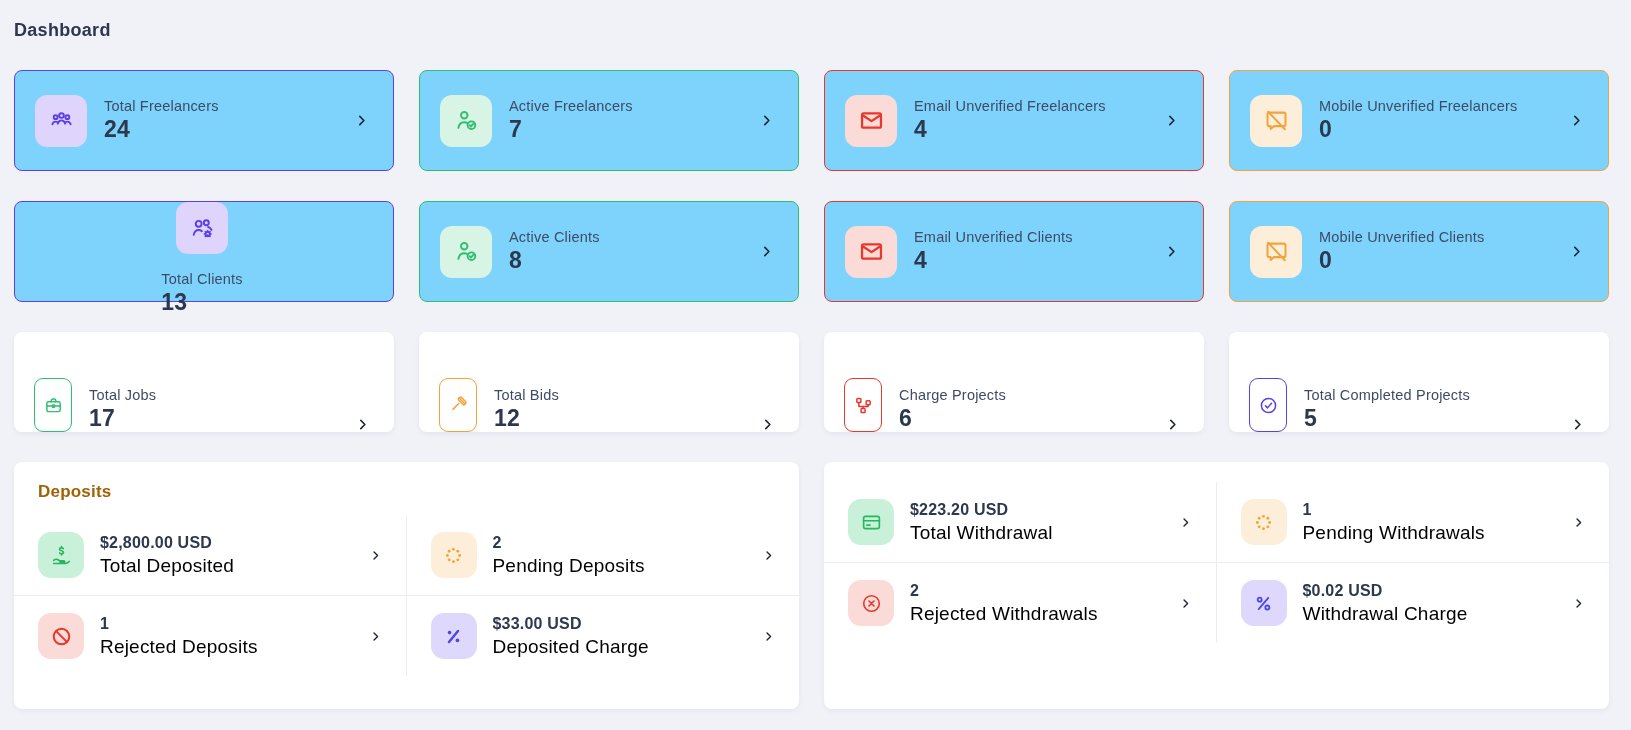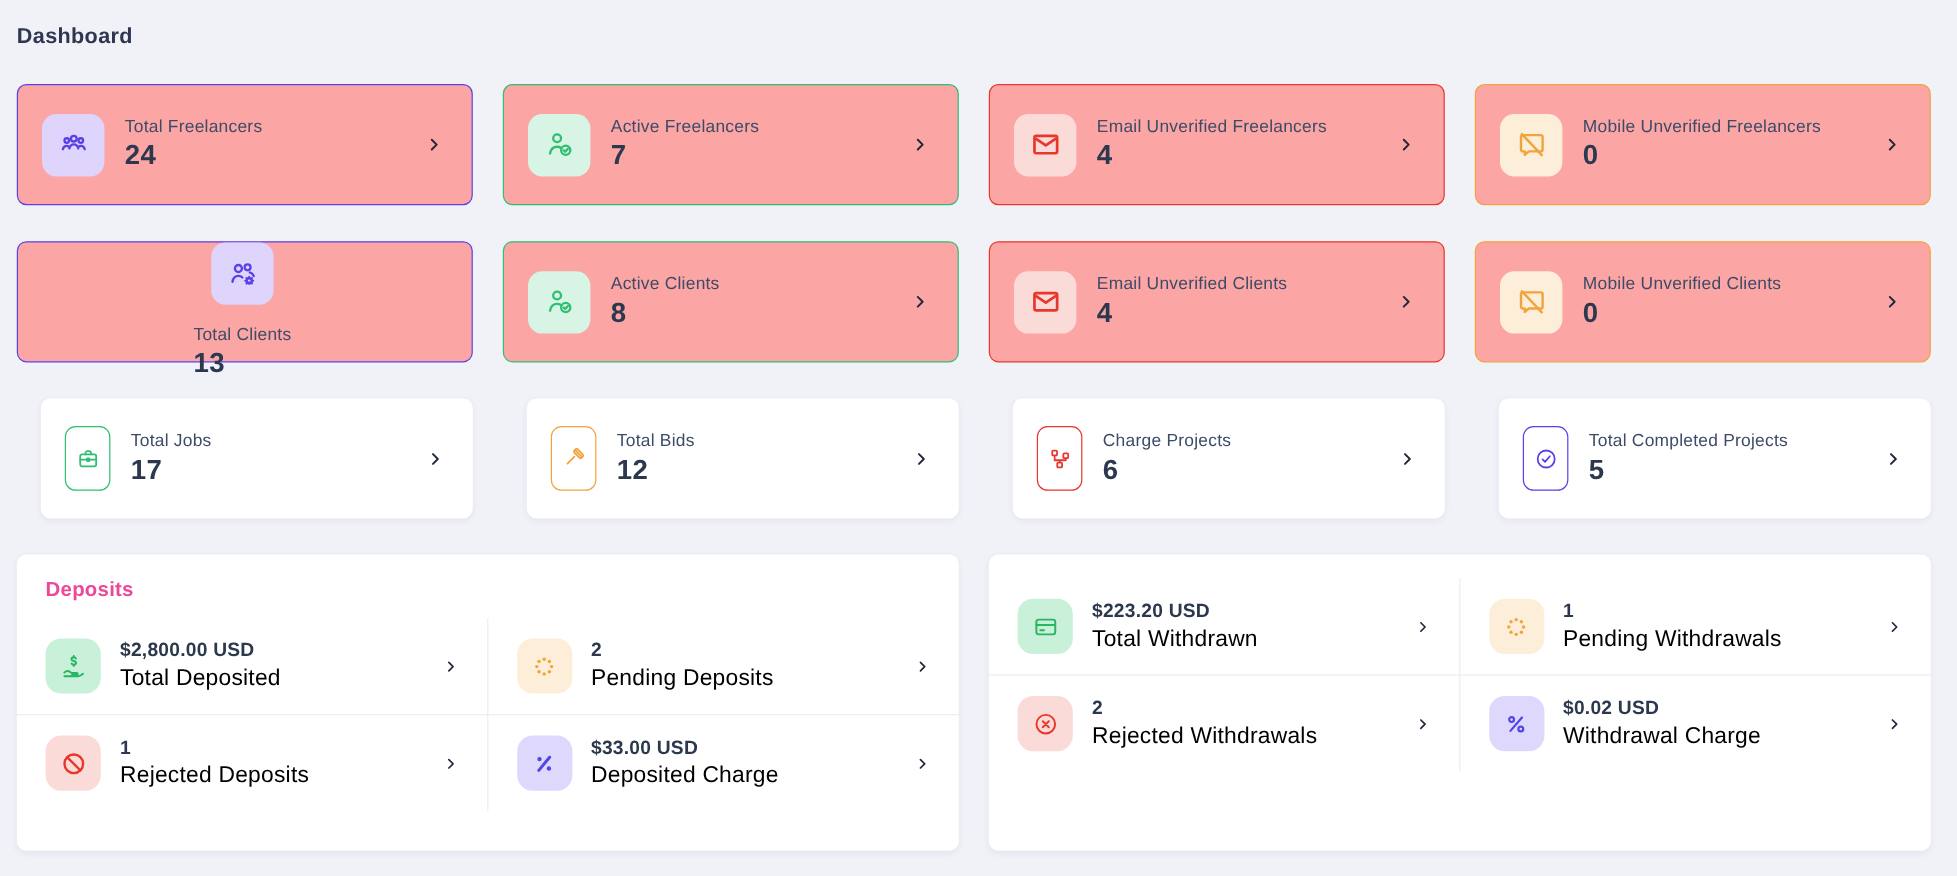--- a/index.html
+++ b/index.html
@@ -14,55 +14,54 @@
   .page-title {
     font-size:18px; font-weight:700; color:#2e3650;
     letter-spacing:.3px; margin:2px 0 29px;
   }
   .grid {
     display:grid; grid-template-columns:repeat(4,1fr);
     column-gap:25px; row-gap:30px; margin-bottom:30px;
   }
   
   .stat-card {
-    height:101px; background:#fca5a5; border:1px solid #ccc; border-radius:8px;
+    height:101px; background:#7dd3fc; border:1px solid #ccc; border-radius:8px;
     display:flex; align-items:center; gap:17px; padding:0 24px 0 20px;
     cursor:pointer;
   }
   .s-tile {
     width:52px; height:52px; border-radius:12px; flex:none;
     display:grid; place-items:center;
   }
   .s-tile svg { width:27px; height:27px; display:block; }
   .texts { display:flex; flex-direction:column; }
   .card-label { font-size:14.5px; font-weight:500; color:#3d4b66; letter-spacing:.2px; }
   .card-value { font-size:23px; font-weight:700; color:#2b384d; margin-top:2px; letter-spacing:.3px; }
   .chev { margin-left:auto; color:#1f2739; display:flex; }
   .chev svg { width:15px; height:15px; }
   
   .summary-card {
     height:100px; background:#fff; border-radius:8px;
     box-shadow:0 2px 5px rgba(46,54,80,.06);
-    display:flex; align-items:center; gap:17px; padding:0 24px 0 20px;
+    display:flex; align-items:flex-end; gap:17px; padding:0 24px 0 20px;
     cursor:pointer;
-    margin-left:20px;
   }
   .sum-frame {
     width:38px; height:54px; border:1.5px solid #ccc; border-radius:9px; flex:none;
     display:grid; place-items:center; background:#fff;
   }
   .sum-frame svg { width:21px; height:21px; display:block; }
   
   .panels { display:grid; grid-template-columns:1fr 1fr; column-gap:25px; }
   .panel {
     background:#fff; border-radius:8px; height:247px;
     box-shadow:0 2px 5px rgba(46,54,80,.06);
     padding:20px 0 14px;
   }
-  .panel-title { font-size:17px; font-weight:700; color:#ec4899; letter-spacing:.2px; margin:0 24px 13px; }
+  .panel-title { font-size:17px; font-weight:700; color:#a16207; letter-spacing:.2px; margin:0 24px 13px; }
   .panel-grid { display:grid; grid-template-columns:1fr 1fr; }
   .panel-item {
     display:flex; align-items:center; gap:16px; padding:17px 24px;
     cursor:pointer;
   }
   .panel-item:nth-child(odd) { border-right:1px solid #ecedf3; }
   .panel-item:nth-child(3), .panel-item:nth-child(4) { border-top:1px solid #ecedf3; }
   .p-tile {
     width:46px; height:46px; border-radius:13px; flex:none;
     display:grid; place-items:center;
@@ -403,21 +402,21 @@
           <div class="panel-item">
     <div class="p-tile js-tile" style="background: rgb(201, 240, 216); color: rgb(39, 182, 97);">
               <svg viewBox="0 0 24 24" fill="none" stroke="currentColor" stroke-width="1.7" stroke-linecap="round" stroke-linejoin="round">
                 <rect x="3.8" y="5.6" width="16.4" height="12.8" rx="2"></rect>
                 <path d="M3.8 10.2h16.4"></path>
                 <path d="M7.2 14.8h3.2"></path>
               </svg>
             </div>
     <div class="p-texts">
       <span class="p-value js-value">$223.20 USD</span>
-      <span class="p-label js-label">Total Withdrawn</span>
+      <span class="p-label js-label">Total Withdrawal</span>
     </div>
     <span class="chev js-chev">
               <svg viewBox="0 0 24 24" fill="none" stroke="currentColor" stroke-width="2.6" stroke-linecap="round" stroke-linejoin="round">
                 <path d="M9.3 5.5l6.5 6.5-6.5 6.5"></path>
               </svg>
             </span>
   </div>
           <div class="panel-item">
     <div class="p-tile js-tile" style="background: rgb(253, 238, 218); color: rgb(242, 164, 60);">
               <svg viewBox="0 0 24 24" fill="currentColor" stroke="none">

